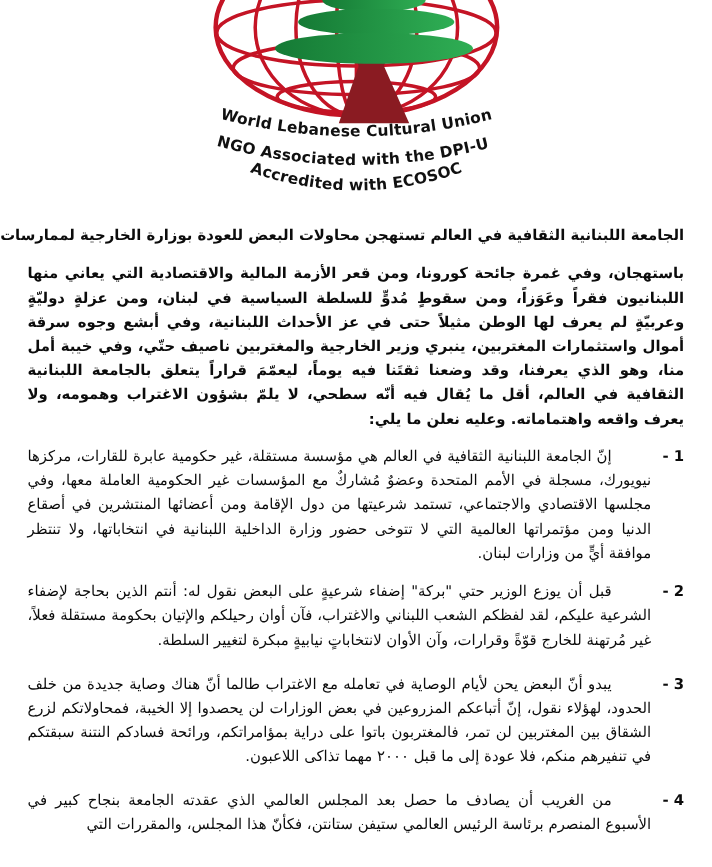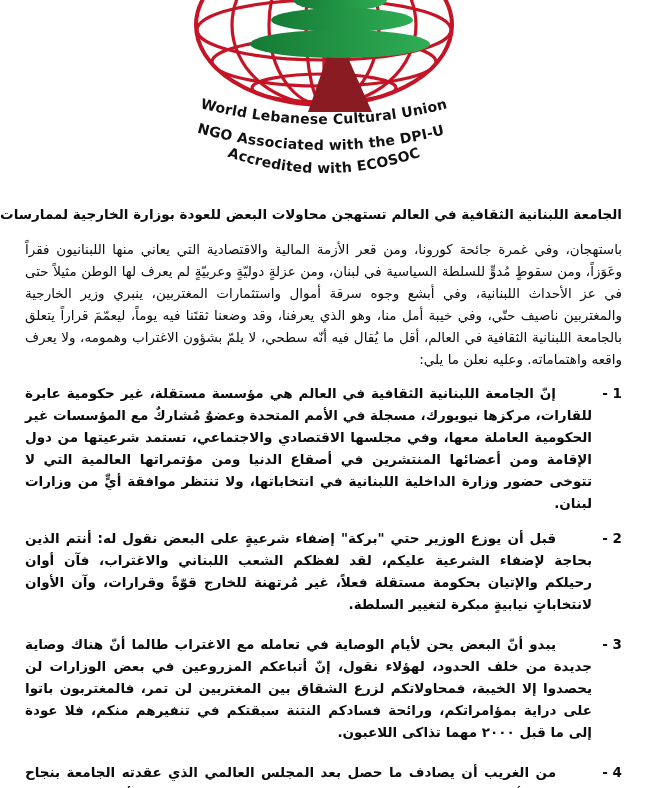--- a/index.html
+++ b/index.html
@@ -20,30 +20,30 @@
     letter-spacing:.2px;
   }
 
   
   .doc{padding:0 25px;direction:rtl;color:#0c0c0c;}
   .doc-title{
     font-size:13.5px;font-weight:bold;text-align:center;white-space:nowrap;
     margin:14px 0 0 0;overflow:visible;
   }
   .intro{
-    font-size:13.5px;font-weight:normal;line-height:22px;
+    font-size:13.5px;font-weight:bold;line-height:22px;
     text-align:justify;margin:16px 0 0 0;
   }
   .item{position:relative;margin:12px 30px 0 0;}
   .item .marker{
     position:absolute;right:-30px;top:0;width:26px;
     font-size:13.5px;font-weight:bold;line-height:22px;text-align:right;
   }
   .item .itext{
-    margin:0;font-size:13.5px;font-weight:bold;line-height:22px;
+    margin:0;font-size:13.5px;font-weight:normal;line-height:22px;
     text-align:justify;text-indent:36px;
   }
   .gap-md{margin-top:13px;}
   .gap-lg{margin-top:18px;}
 </style>
 </head>
 <body>
 
 <div class="page">
 

